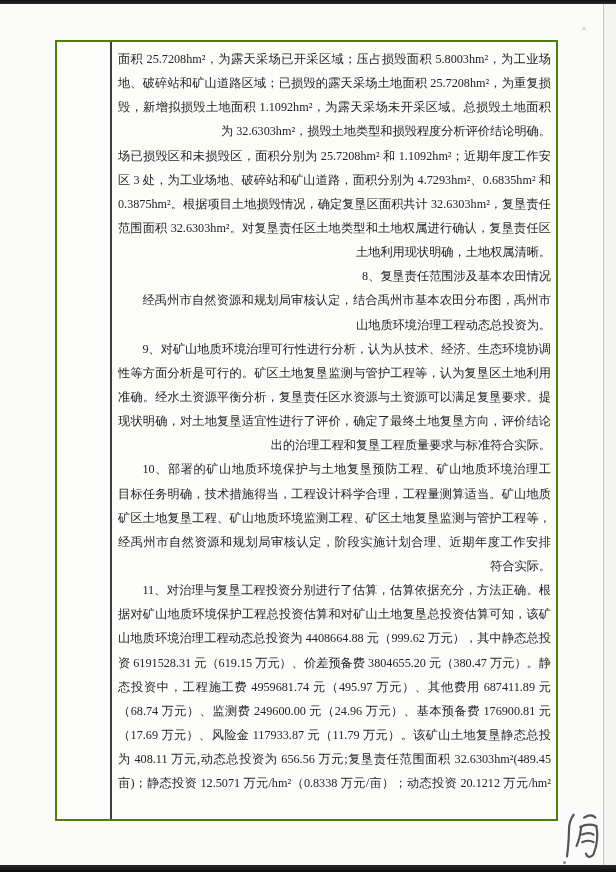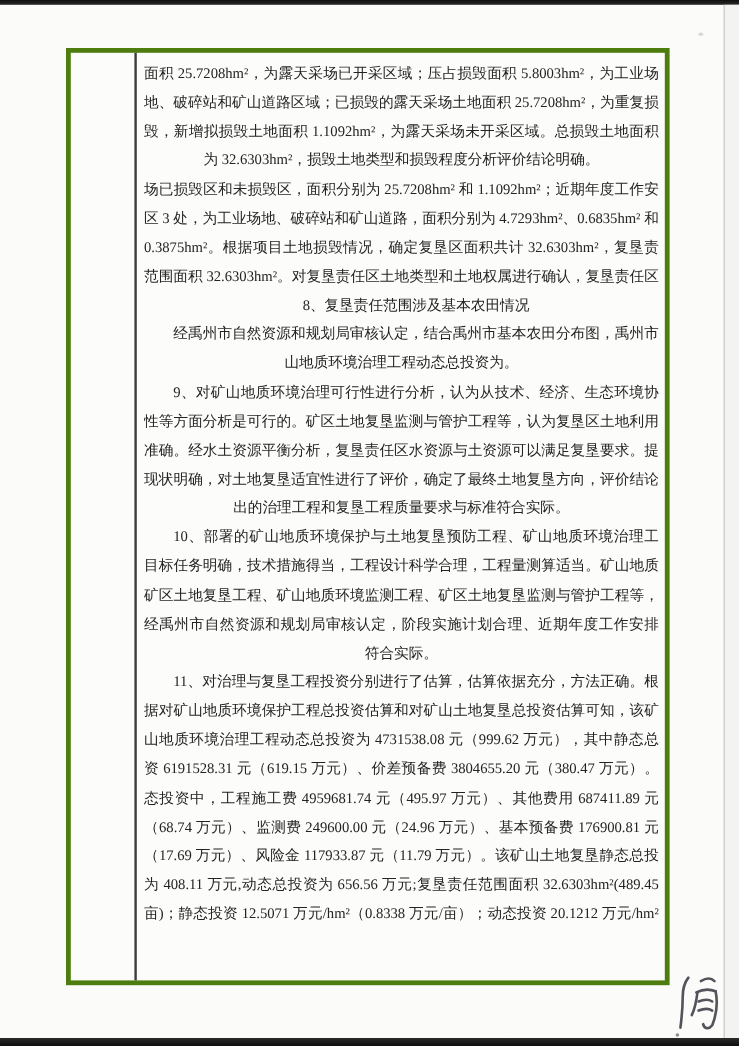--- a/index.html
+++ b/index.html
@@ -22,21 +22,21 @@
     position: absolute; left: 603px; top: 4px; width: 1px; height: 861px;
     background: #c6c6c4;
   }
   .paper-margin-right {
     position: absolute; left: 604px; top: 4px; width: 12px; height: 861px;
     background: #f3f3f1;
   }
   .review-table {
     position: absolute; left: 55px; top: 40px;
     width: 503px; height: 781px;
-    border: 4px solid #4d7c0f;
+    border: 2px solid #4d7c0f;
     box-sizing: border-box;
     display: flex;
     background: #fcfcfb;
   }
   .label-col {
     width: 53px;
     border-right: 2px solid #3d3d3d;
     box-sizing: content-box;
     flex: none;
   }
@@ -45,21 +45,21 @@
     padding: 5px 5px 0 6px;
     overflow: hidden;
   }
   .line {
     height: 24.15px;
     line-height: 24.15px;
     font-size: 12.2px;
     color: #232323;
     white-space: normal;
     overflow: hidden;
-    text-align: center;
+    text-align: right;
   }
   .line.fill {
     text-align: justify;
     text-align-last: justify;
   }
   .line.indent { text-indent: 2em; }
   .signature {
     position: absolute; left: 561px; top: 810px;
     width: 48px; height: 52px;
   }
@@ -88,36 +88,37 @@
   <div class="content-cell">
     <div>
         <div class="line fill">面积 25.7208hm²，为露天采场已开采区域；压占损毁面积 5.8003hm²，为工业场</div>
         <div class="line fill">地、破碎站和矿山道路区域；已损毁的露天采场土地面积 25.7208hm²，为重复损</div>
         <div class="line fill">毁，新增拟损毁土地面积 1.1092hm²，为露天采场未开采区域。总损毁土地面积</div>
         <div class="line">为 32.6303hm²，损毁土地类型和损毁程度分析评价结论明确。</div>
         <div class="line fill">场已损毁区和未损毁区，面积分别为 25.7208hm² 和 1.1092hm²；近期年度工作安排</div>
         <div class="line fill">区 3 处，为工业场地、破碎站和矿山道路，面积分别为 4.7293hm²、0.6835hm² 和</div>
         <div class="line fill">0.3875hm²。根据项目土地损毁情况，确定复垦区面积共计 32.6303hm²，复垦责任</div>
         <div class="line fill">范围面积 32.6303hm²。对复垦责任区土地类型和土地权属进行确认，复垦责任区</div>
+        <div class="line">土地利用现状明确，土地权属清晰。</div>
         <div class="line indent">8、复垦责任范围涉及基本农田情况</div>
         <div class="line indent fill">经禹州市自然资源和规划局审核认定，结合禹州市基本农田分布图，禹州市</div>
         <div class="line">山地质环境治理工程动态总投资为。</div>
         <div class="line indent fill">9、对矿山地质环境治理可行性进行分析，认为从技术、经济、生态环境协调</div>
         <div class="line fill">性等方面分析是可行的。矿区土地复垦监测与管护工程等，认为复垦区土地利用</div>
         <div class="line fill">准确。经水土资源平衡分析，复垦责任区水资源与土资源可以满足复垦要求。提</div>
         <div class="line fill">现状明确，对土地复垦适宜性进行了评价，确定了最终土地复垦方向，评价结论</div>
         <div class="line">出的治理工程和复垦工程质量要求与标准符合实际。</div>
         <div class="line indent fill">10、部署的矿山地质环境保护与土地复垦预防工程、矿山地质环境治理工程、</div>
         <div class="line fill">目标任务明确，技术措施得当，工程设计科学合理，工程量测算适当。矿山地质</div>
         <div class="line fill">矿区土地复垦工程、矿山地质环境监测工程、矿区土地复垦监测与管护工程等，</div>
         <div class="line fill">经禹州市自然资源和规划局审核认定，阶段实施计划合理、近期年度工作安排</div>
         <div class="line">符合实际。</div>
         <div class="line indent fill">11、对治理与复垦工程投资分别进行了估算，估算依据充分，方法正确。根</div>
         <div class="line fill">据对矿山地质环境保护工程总投资估算和对矿山土地复垦总投资估算可知，该矿</div>
-        <div class="line fill">山地质环境治理工程动态总投资为 4731538.08 元（999.62 万元），其中静态总投</div>
+        <div class="line fill">山地质环境治理工程动态总投资为 4408664.88 元（999.62 万元），其中静态总投</div>
         <div class="line fill">资 6191528.31 元（619.15 万元）、价差预备费 3804655.20 元（380.47 万元）。静</div>
         <div class="line fill">态投资中，工程施工费 4959681.74 元（495.97 万元）、其他费用 687411.89 元</div>
         <div class="line fill">（68.74 万元）、监测费 249600.00 元（24.96 万元）、基本预备费 176900.81 元</div>
         <div class="line fill">（17.69 万元）、风险金 117933.87 元（11.79 万元）。该矿山土地复垦静态总投资</div>
         <div class="line fill">为 408.11 万元,动态总投资为 656.56 万元;复垦责任范围面积 32.6303hm²(489.45</div>
         <div class="line fill">亩)；静态投资 12.5071 万元/hm²（0.8338 万元/亩）；动态投资 20.1212 万元/hm²</div>
       </div>
   </div>
 </div>
 

